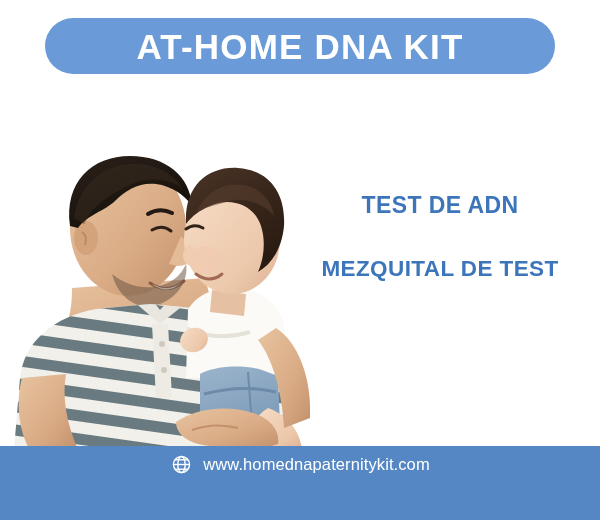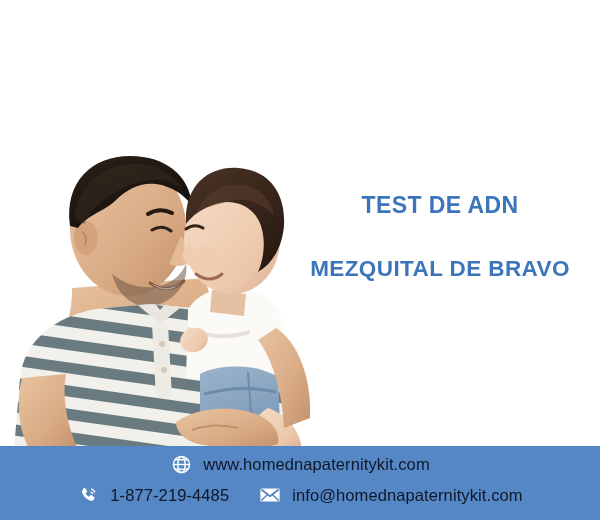--- a/index.html
+++ b/index.html
@@ -111,32 +111,35 @@
   .footer-icon {
     display: inline-flex;
     align-items: center;
     justify-content: center;
     width: 22px;
     height: 22px;
     margin-right: 11px;
     flex: 0 0 auto;
   }
   .footer-text {
-    color: #0f172a;
+    color: #ffffff;
     font-size: 16.5px;
     font-weight: normal;
     letter-spacing: 0.1px;
     line-height: 1;
   }
 </style>
 </head>
 <body>
 
 <div id="poster">
 
+  <div class="header-banner">
+    <div class="header-banner-title">AT-HOME DNA KIT</div>
+  </div>
 
   <div class="photo-area">
     <svg class="photo-canvas" viewBox="0 0 320 372" preserveAspectRatio="none">
       <defs>
         <linearGradient id="skinMan" x1="0" y1="0" x2="1" y2="1">
           <stop offset="0%" stop-color="#e8c3a0"></stop>
           <stop offset="60%" stop-color="#d9ab85"></stop>
           <stop offset="100%" stop-color="#c2916c"></stop>
         </linearGradient>
         <linearGradient id="skinKid" x1="0" y1="0" x2="1" y2="1">
@@ -246,61 +249,35 @@
       <path d="M192,352 q22,-8 46,-2" stroke="#c2916c" stroke-width="2" fill="none"></path>
 
       <path d="M276,250 C298,264 312,300 310,340 L284,350 C282,312 272,280 258,262 Z" fill="url(#skinMan)"></path>
 
       <ellipse cx="194" cy="262" rx="14" ry="12" fill="url(#skinKid)" transform="rotate(-18 194 262)"></ellipse>
     </svg>
   </div>
 
   <div class="headline-block">
     <div class="headline-line l1">TEST DE ADN</div>
-    <div class="headline-line l3">MEZQUITAL DE BRAVO</div>
+    <div class="headline-line l3">MEZQUITAL DE TEST</div>
   </div>
 
   <div class="footer-bar">
 
     <div class="footer-row footer-row-1">
       <div class="footer-item">
         <span class="footer-icon">
           <svg viewBox="0 0 24 24" width="21" height="21" fill="none" stroke="#ffffff" stroke-width="1.6">
             <circle cx="12" cy="12" r="9.2"></circle>
             <ellipse cx="12" cy="12" rx="4.2" ry="9.2"></ellipse>
             <line x1="2.8" y1="12" x2="21.2" y2="12"></line>
             <line x1="4.3" y1="6.6" x2="19.7" y2="6.6"></line>
             <line x1="4.3" y1="17.4" x2="19.7" y2="17.4"></line>
           </svg>
         </span>
         <span class="footer-text">www.homednapaternitykit.com</span>
       </div>
     </div>
 
-    <div class="footer-row footer-row-2">
-      <div class="footer-item">
-        <span class="footer-icon">
-          <svg viewBox="0 0 24 24" width="21" height="21">
-            <path fill="#ffffff" d="M6.2 3.4c.7-.5 1.6-.4 2.1.3l1.9 2.6c.4.6.3 1.4-.2 1.9l-1 1c-.2.2-.3.5-.1.8
-                     .6 1.3 1.8 2.5 3.1 3.1.3.1.6.1.8-.1l1-1c.5-.5 1.3-.6 1.9-.2l2.6 1.9
-                     c.7.5.8 1.4.3 2.1l-1.1 1.4c-.7.9-1.9 1.2-3 .9-2.3-.7-4.4-2-6.1-3.7
-                     -1.7-1.7-3-3.8-3.7-6.1-.3-1.1 0-2.3.9-3z"></path>
-            <path fill="none" stroke="#ffffff" stroke-width="1.5" stroke-linecap="round" d="M15.6 4.6c1.6.6 2.9 1.9 3.5 3.5"></path>
-            <path fill="none" stroke="#ffffff" stroke-width="1.5" stroke-linecap="round" d="M14.9 8.1c.8.3 1.4.9 1.7 1.7"></path>
-          </svg>
-        </span>
-        <span class="footer-text">1-877-219-4485</span>
-      </div>
-
-      <div class="footer-item">
-        <span class="footer-icon">
-          <svg viewBox="0 0 24 24" width="22" height="22">
-            <rect x="1.5" y="5" width="21" height="14" rx="1.4" fill="#ffffff"></rect>
-            <path d="M2.6 6.1 L12 13.4 L21.4 6.1" fill="none" stroke="#5587c4" stroke-width="2.1" stroke-linejoin="round"></path>
-            <path d="M2.6 17.9 L9.2 11.8 M21.4 17.9 L14.8 11.8" fill="none" stroke="#5587c4" stroke-width="1.6"></path>
-          </svg>
-        </span>
-        <span class="footer-text">info@homednapaternitykit.com</span>
-      </div>
-    </div>
 
   </div>
 </div>
 
 </body></html>

